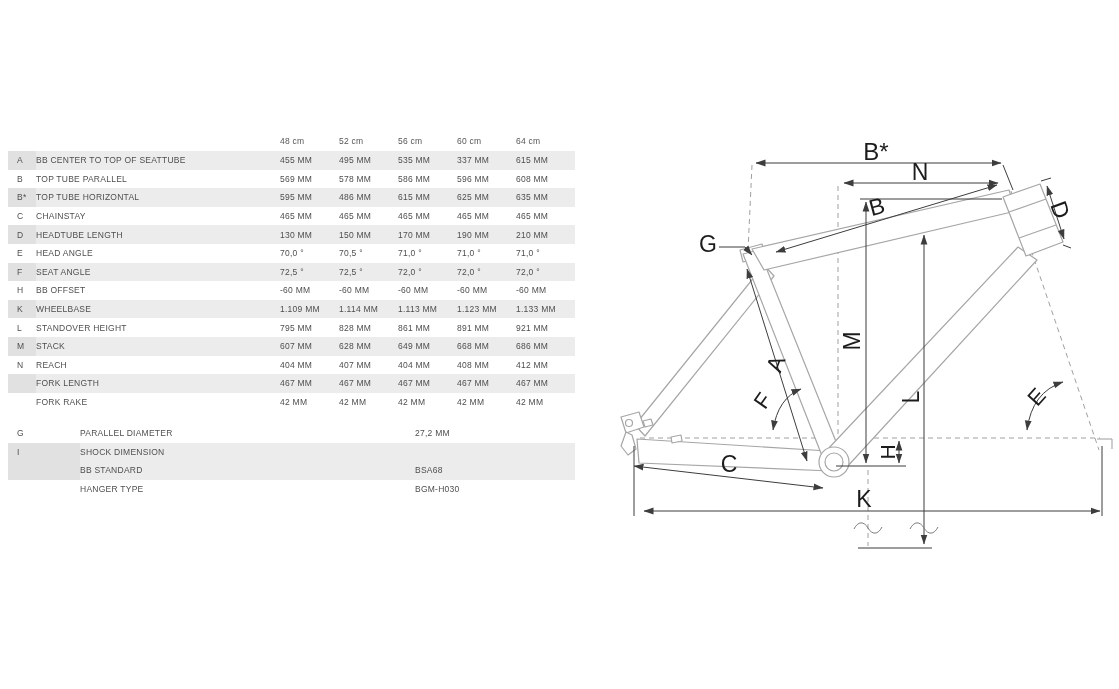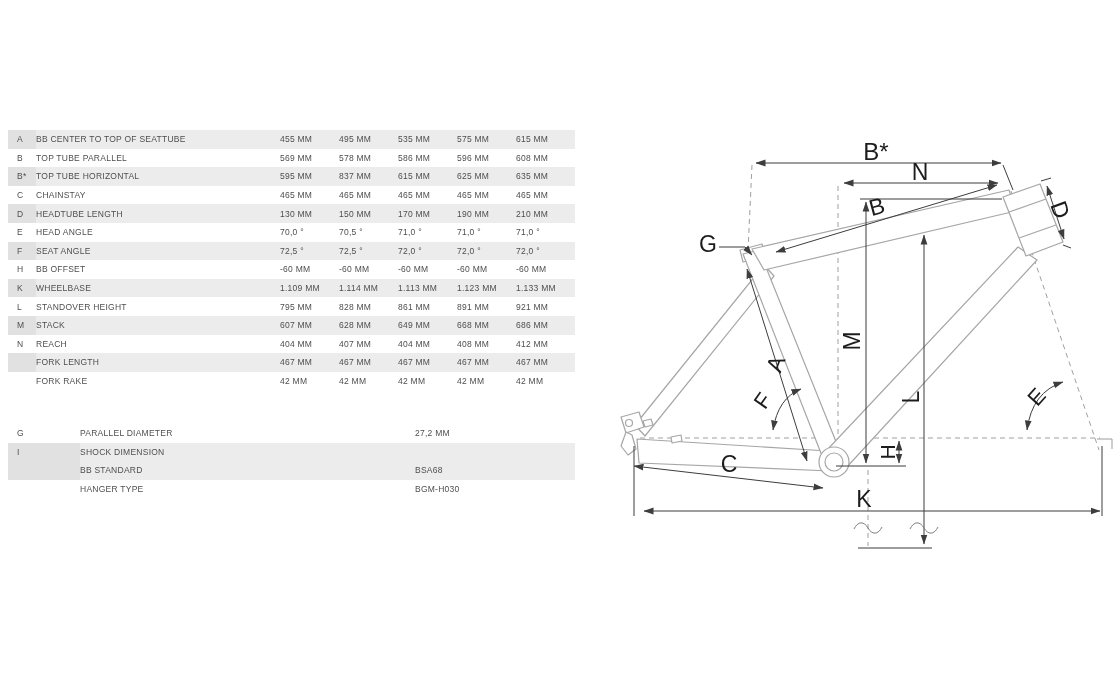--- a/index.html
+++ b/index.html
@@ -34,44 +34,53 @@
   .rot-a {transform:translate(-50%,-50%) rotate(-70deg);}
   .rot-f {transform:translate(-50%,-50%) rotate(-55deg);}
   .rot-e {transform:translate(-50%,-50%) rotate(-48deg);}
 </style>
 </head>
 <body>
 
 <div id="page">
 
   <div id="geo-table">
+    <div class="hdr-row">
+        <div class="hdr-cell"></div>
+        <div class="hdr-cell"></div>
+        <div class="hdr-cell">48 cm</div>
+        <div class="hdr-cell">52 cm</div>
+        <div class="hdr-cell">56 cm</div>
+        <div class="hdr-cell">60 cm</div>
+        <div class="hdr-cell">64 cm</div>
+      </div>
     <div class="rows">
         <div class="geo-row striped">
           <div class="letter-cell">A</div>
           <div class="label-cell">BB CENTER TO TOP OF SEATTUBE</div>
           <div class="value-cell">455 MM</div>
           <div class="value-cell">495 MM</div>
           <div class="value-cell">535 MM</div>
-          <div class="value-cell">575 MM</div>
+          <div class="value-cell">337 MM</div>
           <div class="value-cell">615 MM</div>
         </div>
         <div class="geo-row">
           <div class="letter-cell">B</div>
           <div class="label-cell">TOP TUBE PARALLEL</div>
           <div class="value-cell">569 MM</div>
           <div class="value-cell">578 MM</div>
           <div class="value-cell">586 MM</div>
           <div class="value-cell">596 MM</div>
           <div class="value-cell">608 MM</div>
         </div>
         <div class="geo-row striped">
           <div class="letter-cell">B*</div>
           <div class="label-cell">TOP TUBE HORIZONTAL</div>
           <div class="value-cell">595 MM</div>
-          <div class="value-cell">837 MM</div>
+          <div class="value-cell">486 MM</div>
           <div class="value-cell">615 MM</div>
           <div class="value-cell">625 MM</div>
           <div class="value-cell">635 MM</div>
         </div>
         <div class="geo-row">
           <div class="letter-cell">C</div>
           <div class="label-cell">CHAINSTAY</div>
           <div class="value-cell">465 MM</div>
           <div class="value-cell">465 MM</div>
           <div class="value-cell">465 MM</div>

